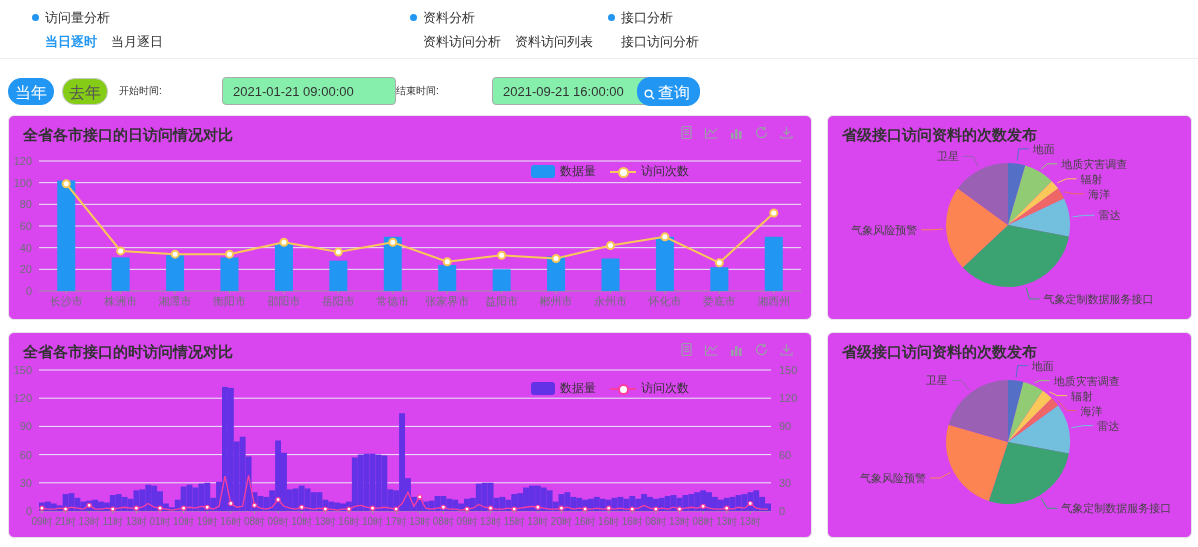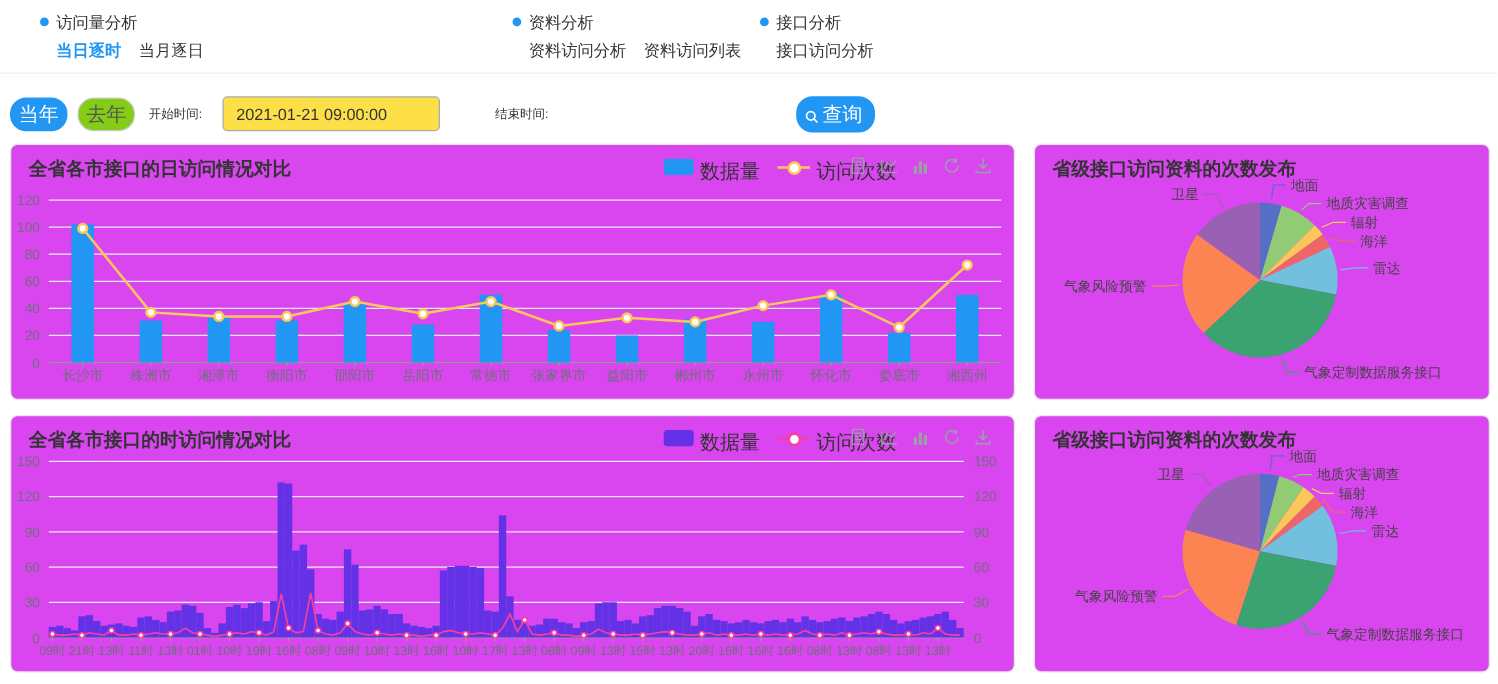--- a/index.html
+++ b/index.html
@@ -16,33 +16,33 @@
   
   .filterbar{position:absolute;left:0;top:72px;width:1198px;height:40px;}
   .btn{display:inline-block;text-align:left;font-size:16px;cursor:pointer;border-radius:13px;box-sizing:border-box;}
   .btn-primary{background:#2196f3;color:#fff;border:1px solid #2196f3;}
   .btn-plain{background:#84cc16;color:#555;border:1px solid #c9c9c9;}
   #btn-this-year{position:absolute;left:8px;top:6px;width:46px;height:27px;line-height:25px;}
   #btn-last-year{position:absolute;left:62px;top:6px;width:46px;height:27px;line-height:25px;}
   .fld-label{position:absolute;top:12px;font-size:10px;color:#333;}
   #lbl-start{left:119px;} #lbl-end{left:396px;}
   .date-input{position:absolute;top:5px;height:28px;box-sizing:border-box;border:1px solid #ababab;border-radius:4px;
-              padding:0 10px;font-size:13px;color:#333;font-family:inherit;background:#fde047;}
+              padding:0 10px;font-size:13px;color:#333;font-family:inherit;background:#86efac;margin-left:44px;}
   #inp-start{left:178px;width:174px;} #inp-end{left:448px;width:162px;}
   #btn-query{position:absolute;left:637px;top:5px;width:63px;height:29px;line-height:27px;}
   #btn-query svg{vertical-align:-2px;margin-right:3px;}
   
   .panel{position:absolute;background:#d946ef;border:1px solid #e6e6e6;border-radius:6px;box-sizing:border-box;}
   #panel-daily {left:8px;  top:115px;width:804px;height:205px;}
   #panel-hourly{left:8px;  top:332px;width:804px;height:206px;}
   #panel-pie1 {left:827px;top:115px;width:365px;height:205px;}
   #panel-pie2 {left:827px;top:332px;width:365px;height:206px;}
   .panel-title{position:absolute;left:14px;top:10px;font-size:15px;font-weight:bold;color:#333;margin:0;white-space:nowrap;}
   .legend{position:absolute;left:522px;top:11px;display:flex;align-items:center;gap:14px;}
-  .legend-item{display:flex;gap:5px;font-size:16px;color:#333;cursor:pointer;white-space:nowrap;}
+  .legend-item{display:flex;align-items:center;gap:5px;font-size:12px;color:#333;cursor:pointer;white-space:nowrap;margin-top:36px;}
   .sw-bar{width:24px;height:13px;border-radius:3px;display:inline-block;}
   .sw-line{width:26px;height:13px;display:inline-block;position:relative;}
   .sw-line .dash{position:absolute;top:5.5px;left:0;width:26px;height:2px;}
   .sw-line .ring{position:absolute;top:2px;left:8px;width:7px;height:7px;border-radius:50%;background:#fff;border:2px solid;}
   .toolbox{position:absolute;right:16px;top:9px;display:flex;gap:9px;}
   .tool-icon{width:16px;height:16px;cursor:pointer;color:#9aa0a6;}
   .tool-icon svg{display:block;}
   .chart-svg{position:absolute;left:0;bottom:0;}
 </style>
 </head>
@@ -62,20 +62,21 @@
       <div class="nav-items"><span class="nav-item">资料访问分析</span><span class="nav-item">资料访问列表</span></div>
     </div>
   </nav>
 
 <div class="filterbar">
   <button id="btn-this-year" class="btn btn-primary">当年</button>
   <button id="btn-last-year" class="btn btn-plain">去年</button>
   <span id="lbl-start" class="fld-label">开始时间:</span>
   <input id="inp-start" class="date-input" value="2021-01-21 09:00:00" style="">
   <span id="lbl-end" class="fld-label">结束时间:</span>
+  <input id="inp-end" class="date-input" value="2021-09-21 16:00:00" style="">
   <button id="btn-query" class="btn btn-primary"><svg width="11" height="11" viewBox="0 0 11 11">
         <circle cx="4.6" cy="4.6" r="3.4" fill="none" stroke="#fff" stroke-width="1.4"></circle>
         <line x1="7.2" y1="7.2" x2="10" y2="10" stroke="#fff" stroke-width="1.4"></line>
       </svg><span>查询</span></button>
 </div>
 
 <section class="panel" id="panel-daily">
   <h3 class="panel-title">全省各市接口的日访问情况对比</h3>
   <div class="legend" id="legend-daily">
       <div class="legend-item">

